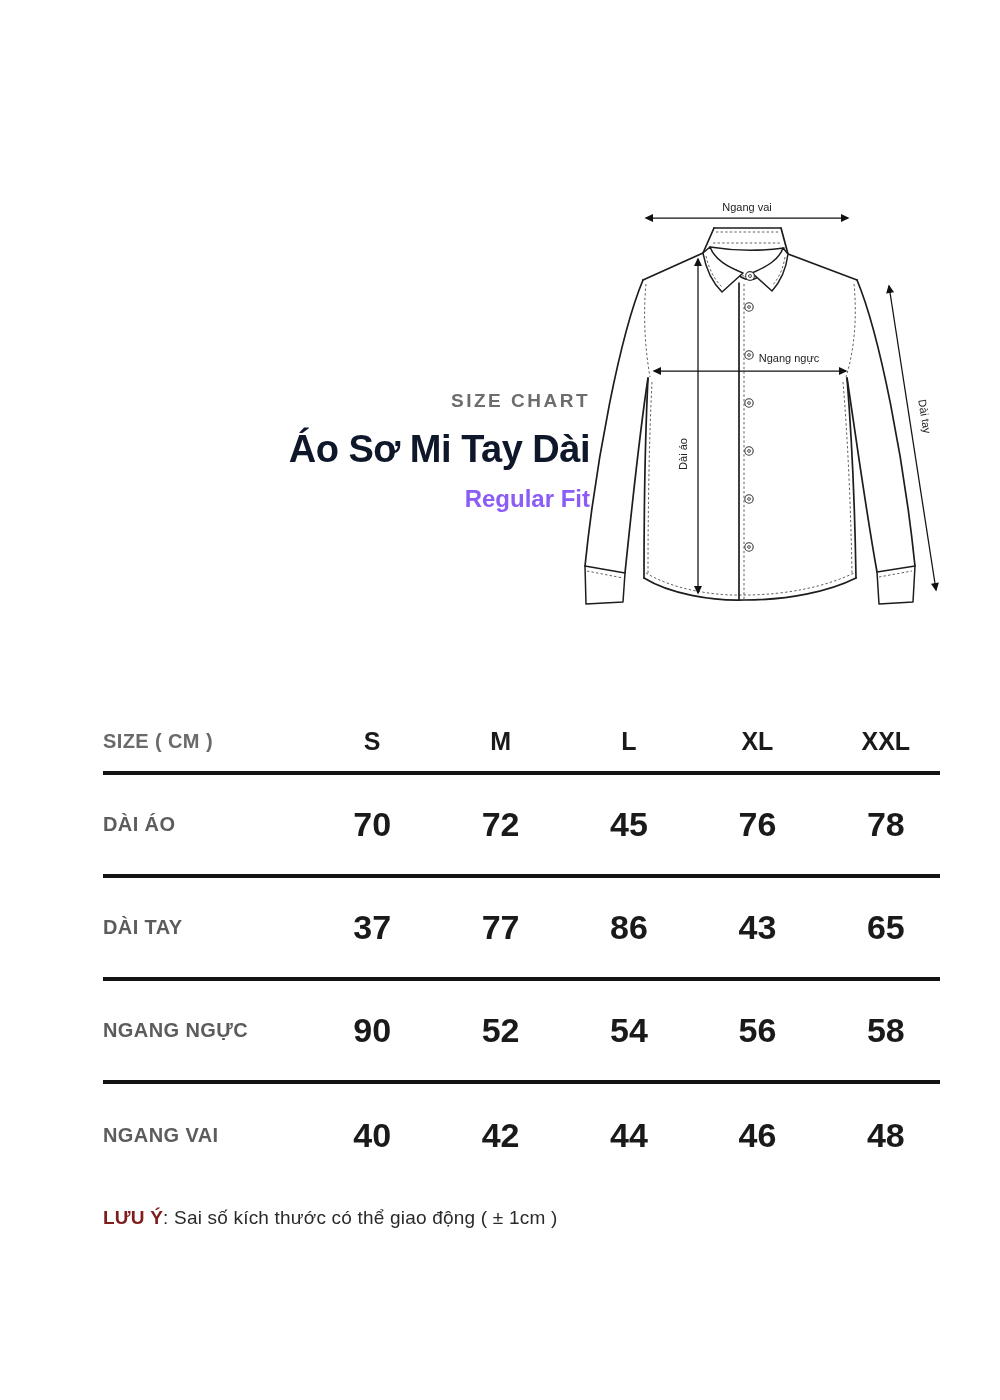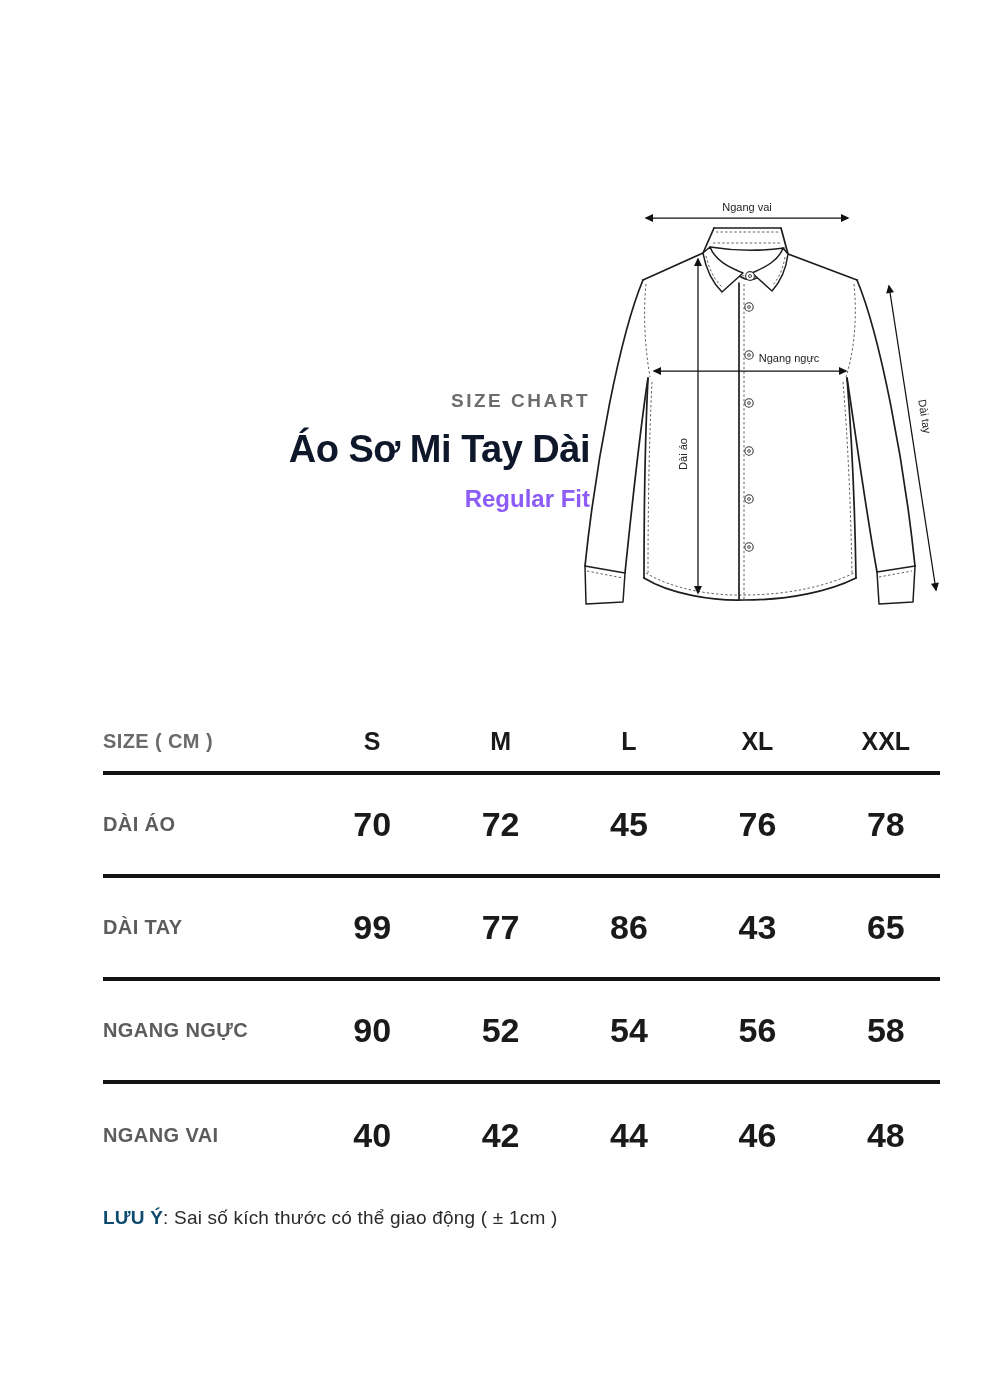--- a/index.html
+++ b/index.html
@@ -69,21 +69,21 @@
     font-size:34px; font-weight:bold; color:#1a1a1a;
     text-align:center;
   }
   .thead .tval { font-size:25px; }
 
   
   .note {
     position:absolute; left:103px; top:1207px;
     font-size:19px; color:#2a2a2a; letter-spacing:0.2px;
   }
-  .note b { font-weight:bold; color:#0c4a6e; }
+  .note b { font-weight:bold; color:#7f1d1d; }
 </style>
 </head>
 <body>
 
 <div class="title-block">
   <div class="eyebrow">SIZE CHART</div>
   <div class="main-title">Áo Sơ Mi Tay Dài</div>
   <div class="subtitle">Regular Fit</div>
 </div>
 
@@ -186,21 +186,21 @@
     <div class="tlabel">DÀI ÁO</div>
     <div class="tval">70</div>
     <div class="tval">72</div>
     <div class="tval">45</div>
     <div class="tval">76</div>
     <div class="tval">78</div>
   </div>
 
   <div class="trow">
     <div class="tlabel">DÀI TAY</div>
-    <div class="tval">99</div>
+    <div class="tval">37</div>
     <div class="tval">77</div>
     <div class="tval">86</div>
     <div class="tval">43</div>
     <div class="tval">65</div>
   </div>
 
   <div class="trow">
     <div class="tlabel">NGANG NGỰC</div>
     <div class="tval">90</div>
     <div class="tval">52</div>

